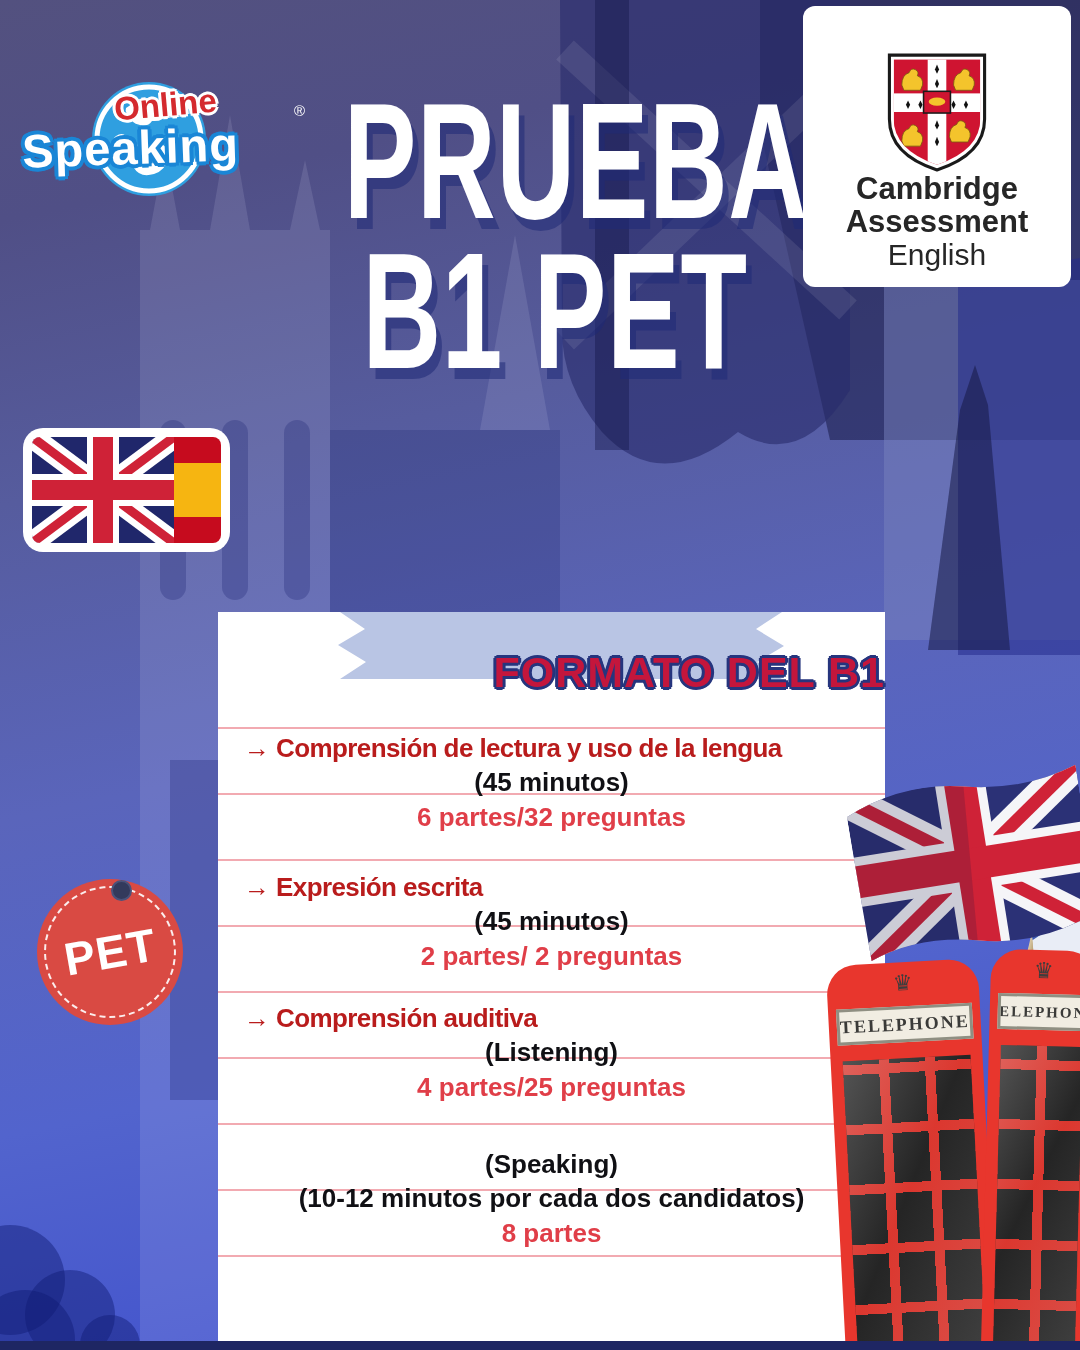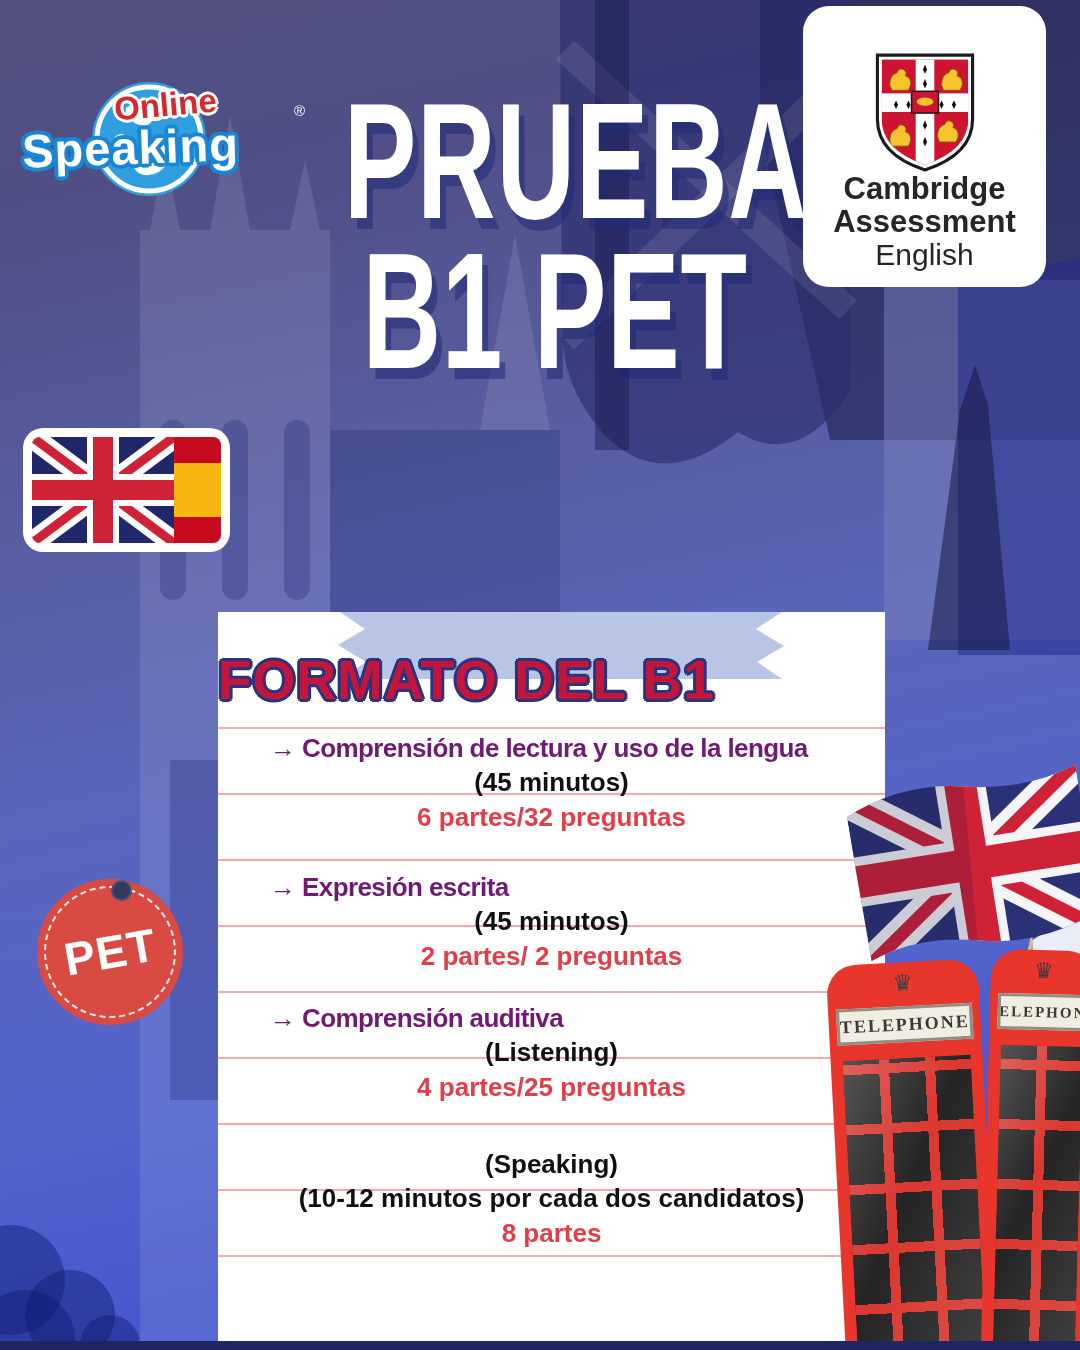--- a/index.html
+++ b/index.html
@@ -25,50 +25,50 @@
   .logo-reg{position:absolute;left:272px;top:24px;font-size:15px;color:#ffffff;}
   
   .main-title{
     position:absolute;left:235px;top:86px;width:640px;z-index:3;text-align:center;
     font-weight:900;font-size:165px;line-height:150px;color:#ffffff;letter-spacing:1px;
     transform:scaleX(0.66);transform-origin:50% 0;
     text-shadow:9px 11px 0 rgba(31,42,118,0.55);
   }
   
   .cam-card{
-    position:absolute;left:803px;top:6px;width:243px;height:281px;background:#ffffff;
-    border-radius:26px;z-index:6;display:flex;flex-direction:column;align-items:center;
+    position:absolute;left:803px;top:6px;width:268px;height:281px;background:#ffffff;
+    border-radius:12px;z-index:6;display:flex;flex-direction:column;align-items:center;
   }
   .cam-shield{margin-top:46px;}
   .cam-t{font-weight:bold;font-size:31px;color:#262626;line-height:33px;}
   .cam-t.light{font-weight:400;font-size:30px;}
   
   .flag-combo{
     position:absolute;left:23px;top:428px;width:207px;height:124px;background:#ffffff;
     border-radius:20px;z-index:5;display:flex;align-items:center;justify-content:center;
   }
   
   .banner-pill{
     position:absolute;left:292px;top:459px;width:483px;height:63px;border:5px solid #ffffff;
     border-radius:40px;z-index:5;display:flex;align-items:center;justify-content:center;
     box-sizing:border-box;
   }
   .banner-pill span{font-size:36px;font-weight:bold;color:#ffffff;letter-spacing:3px;white-space:nowrap;}
   
   .format-card{position:absolute;left:218px;top:612px;width:667px;height:729px;background:#ffffff;z-index:4;}
   .ribbon{position:absolute;left:98px;top:0;z-index:1;}
   .format-title{
-    position:absolute;left:0;right:0;top:36px;z-index:2;text-align:left;
-    font-size:55px;font-weight:900;color:#c4163c;letter-spacing:1px;
+    position:absolute;left:0;right:0;top:36px;z-index:2;text-align:right;
+    font-size:43px;font-weight:900;color:#c4163c;letter-spacing:1px;
     text-shadow:-2px -2px 0 #26357e,2px -2px 0 #26357e,-2px 2px 0 #26357e,2px 2px 0 #26357e,0 -3px 0 #26357e,0 3px 0 #26357e,-3px 0 0 #26357e,3px 0 0 #26357e;
   }
   .rule{position:absolute;left:0;right:0;height:2px;background:#f2aab1;z-index:1;}
   .sec{position:absolute;left:0;right:0;z-index:2;}
   .l{height:34.6px;display:flex;align-items:center;justify-content:center;font-size:26px;font-weight:bold;white-space:nowrap;}
-  .l.heading{justify-content:flex-start;padding-left:52px;color:#701a75;letter-spacing:-0.6px;}
+  .l.heading{justify-content:flex-start;padding-left:26px;color:#b91c1c;letter-spacing:-0.6px;}
   .l.detail{color:#101014;}
   .l.result{color:#e03e48;}
   
   .pet-badge{
     position:absolute;left:37px;top:879px;width:146px;height:146px;border-radius:50%;
     background:#d94a43;z-index:5;display:flex;align-items:center;justify-content:center;
   }
   .pet-badge::before{
     content:"";position:absolute;inset:7px;border:2px dashed rgba(255,255,255,0.9);border-radius:50%;
   }

